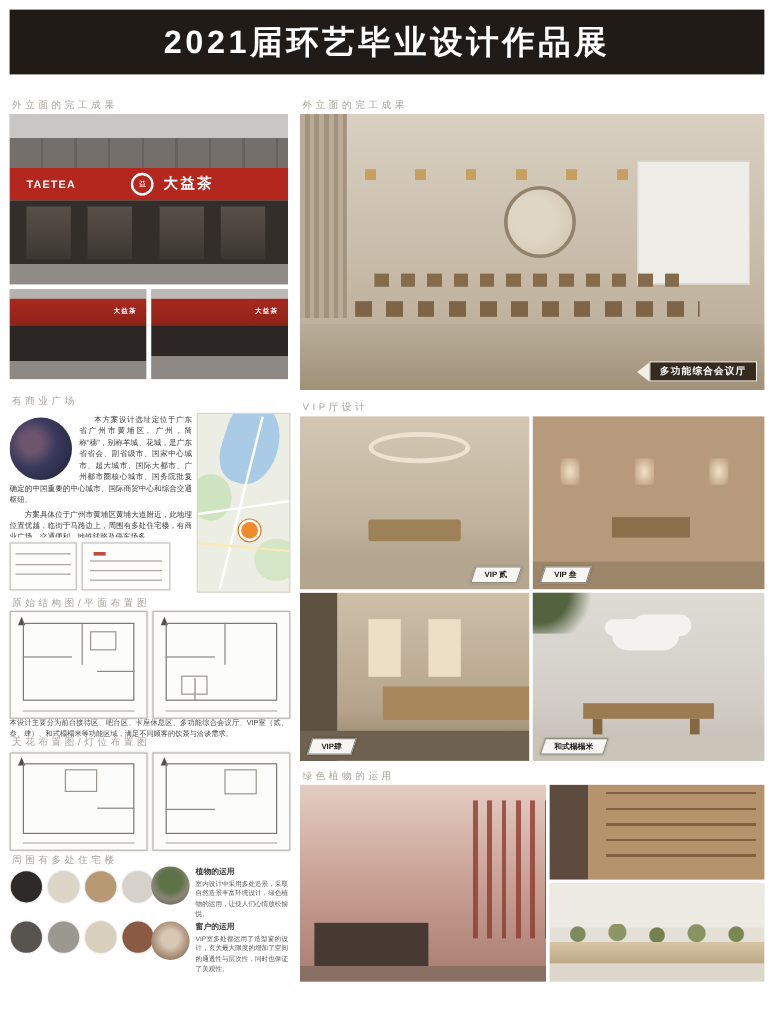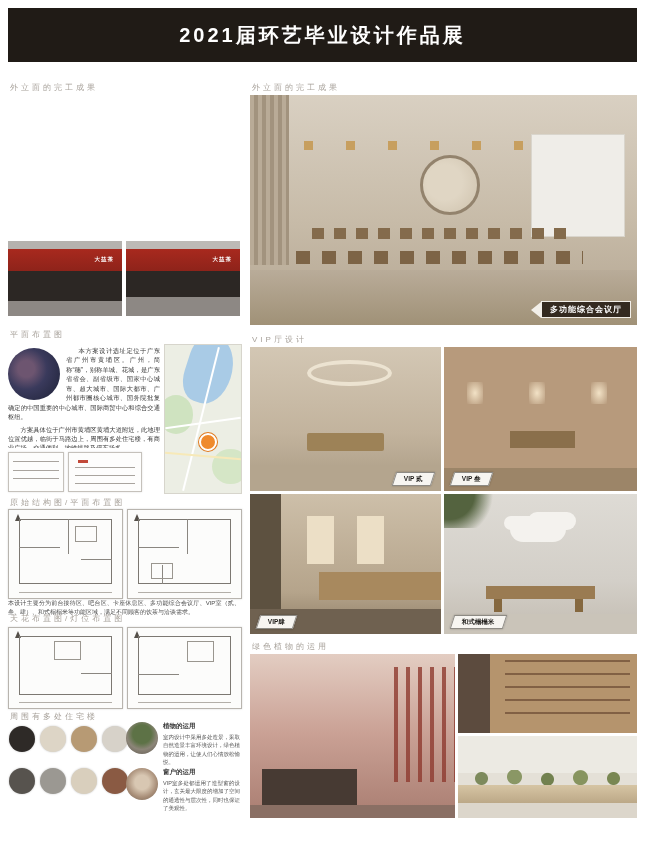--- a/index.html
+++ b/index.html
@@ -1,21 +1,21 @@
 <!DOCTYPE html>
 <html><head>
 <meta charset="utf-8">
 <style>
   html,body{margin:0;padding:0;}
   body{background:#cfcfcf;font-family:"Liberation Sans",sans-serif;}
   .page{position:relative;width:645px;height:860px;background:#ffffff;margin:0 auto;overflow:hidden;}
 
   
   .banner-top{position:absolute;left:8px;top:8px;width:629px;height:54px;background:#201b16;display:flex;align-items:center;justify-content:center;}
-  .banner-top .title{color:#fff;font-size:20px;font-weight:bold;letter-spacing:3px;}
+  .banner-top .title{color:#fff;font-size:27px;font-weight:bold;letter-spacing:3px;}
   .banner-bottom{position:absolute;left:8px;top:822px;width:629px;height:34px;background:#1e1914;display:flex;}
   .banner-bottom .ft-title{flex:1;display:flex;align-items:center;justify-content:center;color:#fff;font-size:16px;font-weight:bold;letter-spacing:1px;}
   .credits{width:118px;background:#3b3530;color:#e8e4df;font-size:7.5px;display:flex;flex-direction:column;justify-content:center;padding-left:9px;line-height:1.8;}
 
   
   .sec-h{position:absolute;font-size:8px;font-weight:normal;color:#a8a29b;letter-spacing:3px;}
 
   
   .ph{position:absolute;overflow:hidden;background:#b9b0a4;}
   .layer{position:absolute;}
@@ -131,39 +131,55 @@
 <body>
 
 <div class="page">
 
   <div class="banner-top">
     <div class="title">2021届环艺毕业设计作品展</div>
   </div>
 
   <div class="sec-h" style="left:10px;top:82px;">外立面的完工成果</div>
 
+  <div class="ph" style="left:8px;top:95px;width:232px;height:142px;">
+    <div class="layer sf-sky"></div>
+    <div class="layer sf-upper"></div>
+    <div class="layer sf-sign">
+      <span class="b-en">TAETEA</span>
+      <span class="sf-logo">益</span>
+      <span class="b-cn">大益茶</span>
+    </div>
+    <div class="layer sf-lower">
+      <div class="sf-glass" style="left:6%;width:16%;"></div>
+      <div class="sf-glass" style="left:28%;width:16%;"></div>
+      <div class="sf-glass" style="left:54%;width:16%;"></div>
+      <div class="sf-glass" style="left:76%;width:16%;"></div>
+    </div>
+    <div class="layer sf-pave"></div>
+  </div>
 
   <div class="ph" style="left:8px;top:241px;width:114px;height:75px;">
     <div class="layer" style="left:0;top:0;width:100%;height:12%;background:#b5b2ae;"></div>
     <div class="layer sf2-band">
         <span>大益茶</span>
       </div>
     <div class="layer sf2-dark"></div>
     <div class="layer sf2-pave"></div>
   </div>
   <div class="ph" style="left:126px;top:241px;width:114px;height:75px;">
     <div class="layer" style="left:0;top:0;width:100%;height:12%;background:#bdbab6;"></div>
     <div class="layer sf2-band">
         <span>大益茶</span>
       </div>
     <div class="layer sf2-dark" style="height:34%;"></div>
     <div class="layer sf2-pave" style="height:26%;"></div>
   </div>
 
-  <div class="sec-h" style="left:10px;top:329px;">平面布置图</div>
+  <div class="sec-h" style="left:10px;top:329px;">有商业广场</div>
   <div class="site-text">
     <div class="site-circle"></div>
     <p>本方案设计选址定位于广东省广州市黄埔区。广州，简称“穗”，别称羊城、花城，是广东省省会、副省级市、国家中心城市、超大城市、国际大都市、广州都市圈核心城市、国务院批复确定的中国重要的中心城市、国际商贸中心和综合交通枢纽。</p>
     <p>方案具体位于广州市黄埔区黄埔大道附近，此地理位置优越，临街于马路边上，周围有多处住宅楼，有商业广场，交通便利，地铁线路及停车场多。</p>
   </div>
   <div class="thumb" style="left:8px;top:452px;width:54px;height:38px;">
     <div class="tl" style="top:22%;"></div>
     <div class="tl" style="top:44%;"></div>
     <div class="tl" style="top:66%;"></div>
   </div>

